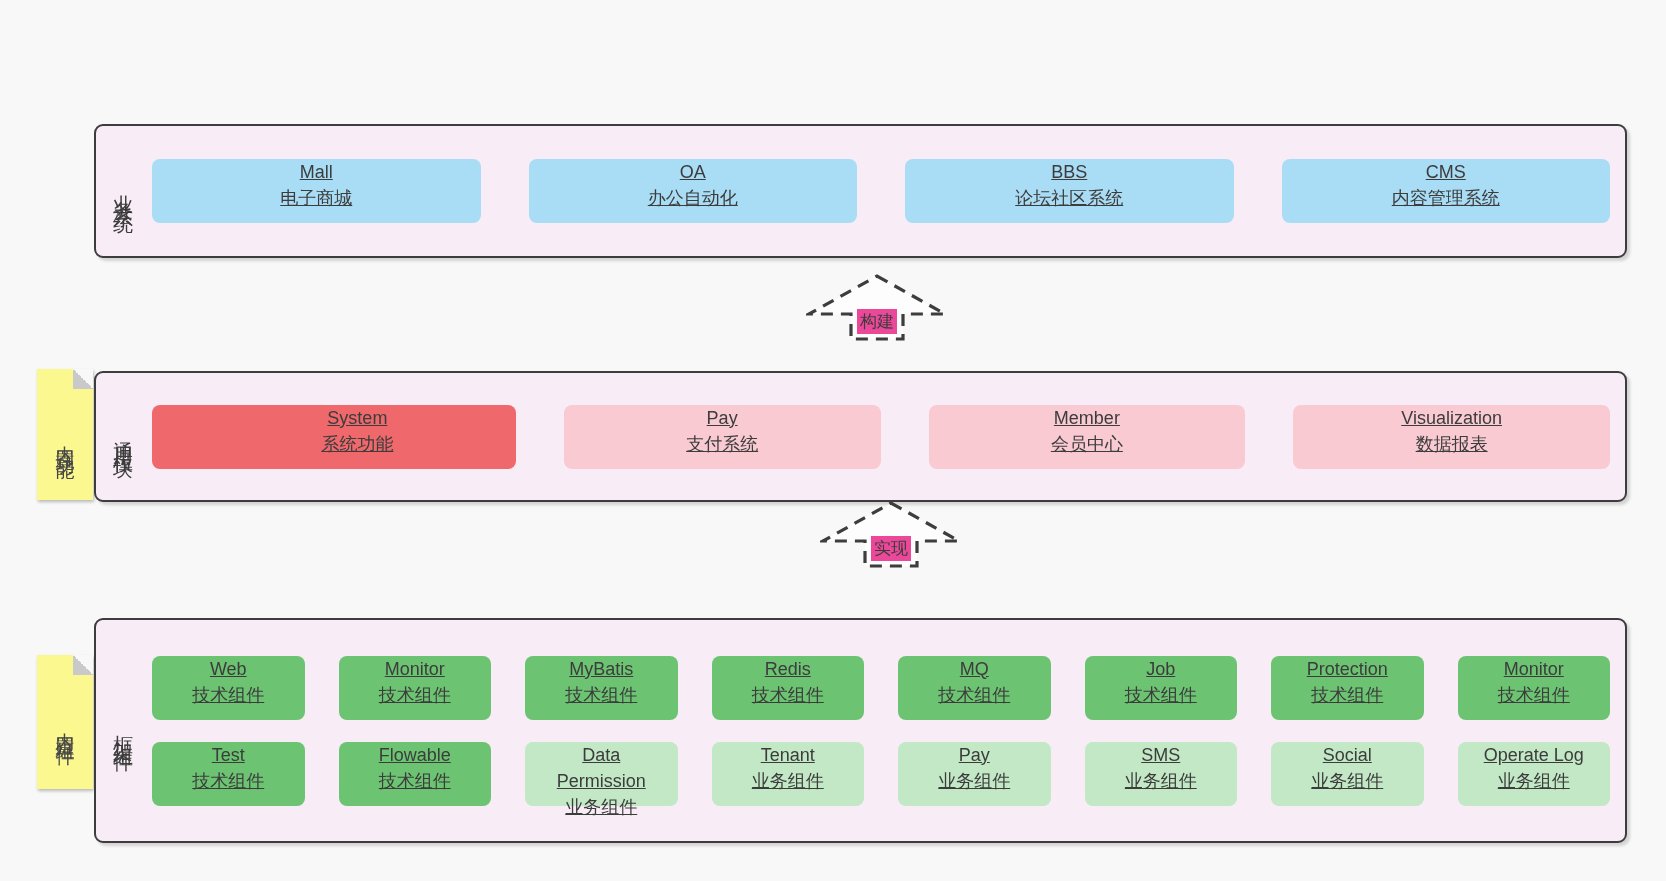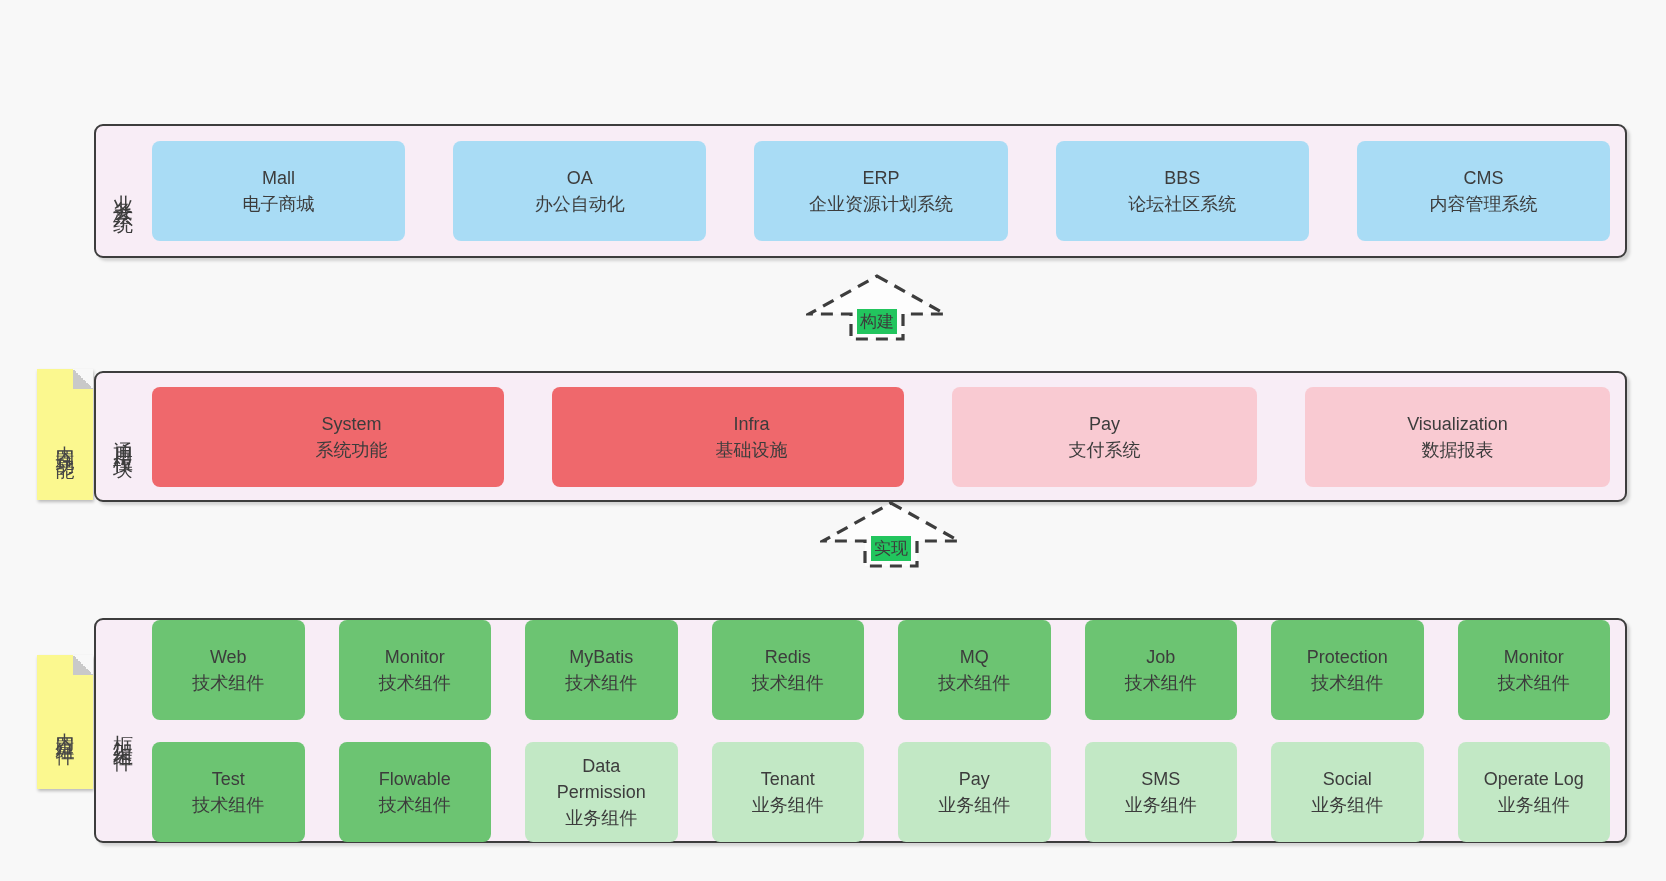--- a/index.html
+++ b/index.html
@@ -37,25 +37,26 @@
     flex:1;
     padding-right:15px;
     display:flex;flex-direction:column;justify-content:center;
     gap:22px;
   }
   .row{display:flex;}
   .row-wide{gap:48px;}
   .row-narrow{gap:34px;}
   
   .box{
-    flex:1;height:100px;
+    flex:1;height:64px;
     border-radius:8px;
     display:flex;flex-direction:column;
-    align-items:center;justify-content:center;
+    align-items:center;
     text-align:center;
+    text-decoration:underline;
   }
   .box .en,.box .zh{
     font-size:18px;line-height:26px;color:#3c3c3c;
     white-space:pre-line;
   }
   .v-blue{background:#a9dcf5;}
   .v-red{background:#ef686c;padding-left:47px;}
   .v-pink{background:#f9cad2;}
   .v-green{background:#6cc472;}
   .v-lgreen{background:#c2e8c5;}
@@ -80,43 +81,39 @@
   }
   
   .arrow{
     position:absolute;width:142px;height:69px;
   }
   .arrow svg{display:block;}
   .arrow-build{left:806px;top:273px;}
   .arrow-implement{left:820px;top:500px;}
   .arrow-label{
     position:absolute;left:50%;top:36px;transform:translateX(-50%);
-    background:#22c55e;
+    background:#ec4899;
     font-size:17px;color:#3c3c3c;
     padding:1px 3px;white-space:nowrap;
   }
 </style>
 </head>
 <body>
 
 <div class="panel panel-business">
   <div class="side-label">业务系统</div>
   <div class="panel-content">
     <div class="row row-wide">
       <div class="box v-blue">
         <div class="en">Mall</div>
         <div class="zh">电子商城</div>
       </div>
       <div class="box v-blue">
         <div class="en">OA</div>
         <div class="zh">办公自动化</div>
-      </div>
-      <div class="box v-blue">
-        <div class="en">ERP</div>
-        <div class="zh">企业资源计划系统</div>
       </div>
       <div class="box v-blue">
         <div class="en">BBS</div>
         <div class="zh">论坛社区系统</div>
       </div>
       <div class="box v-blue">
         <div class="en">CMS</div>
         <div class="zh">内容管理系统</div>
       </div>
     </div>
@@ -135,27 +132,27 @@
   <div class="sticky-text">内置功能</div>
 </div>
 <div class="panel panel-modules">
   <div class="side-label">通用模块</div>
   <div class="panel-content">
     <div class="row row-wide">
       <div class="box v-red">
         <div class="en">System</div>
         <div class="zh">系统功能</div>
       </div>
-      <div class="box v-red">
-        <div class="en">Infra</div>
-        <div class="zh">基础设施</div>
-      </div>
       <div class="box v-pink">
         <div class="en">Pay</div>
         <div class="zh">支付系统</div>
+      </div>
+      <div class="box v-pink">
+        <div class="en">Member</div>
+        <div class="zh">会员中心</div>
       </div>
       <div class="box v-pink">
         <div class="en">Visualization</div>
         <div class="zh">数据报表</div>
       </div>
     </div>
   </div>
 </div>
 
 <div class="arrow arrow-implement">

